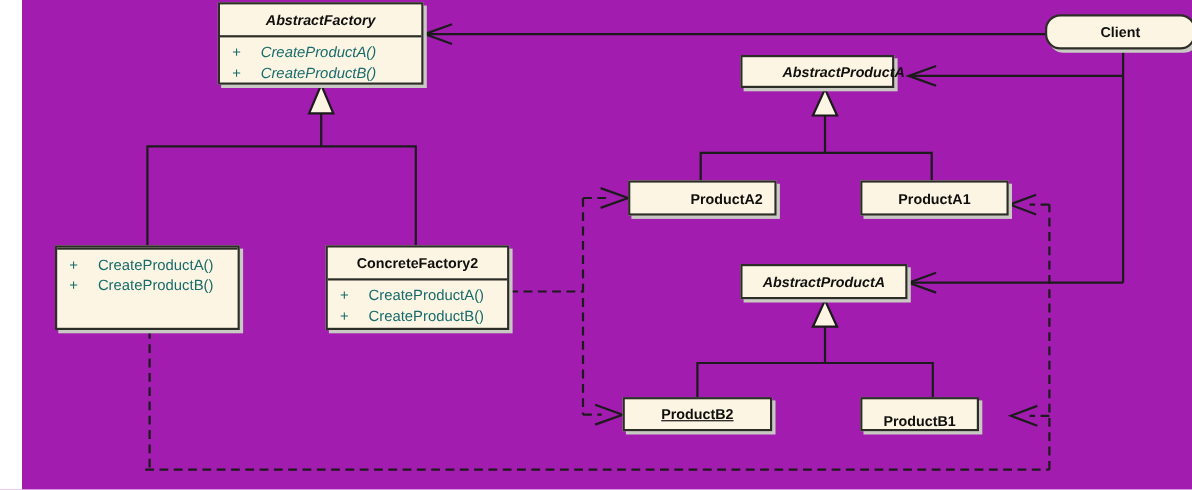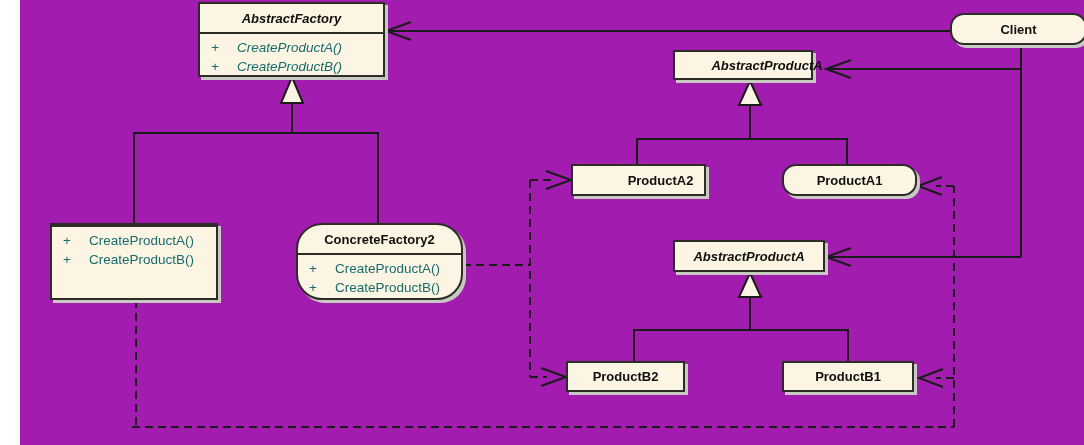--- a/index.html
+++ b/index.html
@@ -124,56 +124,56 @@
   </div>
 
   <div class="uml-class simple abstract" style="left:653px; top:50px; width:140px; height:30px;padding-left:48px;">
     <div class="uml-title">AbstractProductA</div>
   </div>
 
   <div class="uml-class simple" style="left:551px; top:164px; width:135px; height:32px;padding-left:44px;">
     <div class="uml-title">ProductA2</div>
   </div>
 
-  <div class="uml-class simple" style="left:762px; top:164px; width:135px; height:32px;border-radius:14px;">
+  <div class="uml-class simple" style="left:762px; top:164px; width:135px; height:32px;">
     <div class="uml-title">ProductA1</div>
   </div>
 
   <div class="uml-class" style="left:30px; top:223px; width:168px; height:77px;">
     <div class="uml-methods">
       <div class="uml-method">
         <span class="vis">+</span>
         <span class="sig">CreateProductA()</span>
       </div>
       <div class="uml-method">
         <span class="vis">+</span>
         <span class="sig">CreateProductB()</span>
       </div>
     </div>
   </div>
 
-  <div class="uml-class" style="left:276px; top:223px; width:167px; height:77px;border-radius:26px;">
+  <div class="uml-class" style="left:276px; top:223px; width:167px; height:77px;">
     <div class="uml-title">ConcreteFactory2</div>
     <div class="uml-methods">
       <div class="uml-method">
         <span class="vis">+</span>
         <span class="sig">CreateProductA()</span>
       </div>
       <div class="uml-method">
         <span class="vis">+</span>
         <span class="sig">CreateProductB()</span>
       </div>
     </div>
   </div>
 
   <div class="uml-class simple abstract" style="left:653px; top:240px; width:152px; height:32px;">
     <div class="uml-title">AbstractProductA</div>
   </div>
 
-  <div class="uml-class simple" style="left:546px; top:361px; width:119px; height:31px;">
+  <div class="uml-class simple" style="left:546px; top:361px; width:136px; height:31px;text-decoration:underline;">
     <div class="uml-title">ProductB2</div>
   </div>
 
-  <div class="uml-class simple" style="left:762px; top:361px; width:132px; height:31px;">
+  <div class="uml-class simple" style="left:762px; top:361px; width:108px; height:31px;align-items:flex-end;">
     <div class="uml-title">ProductB1</div>
   </div>
 
 </div>
 
 </body></html>

